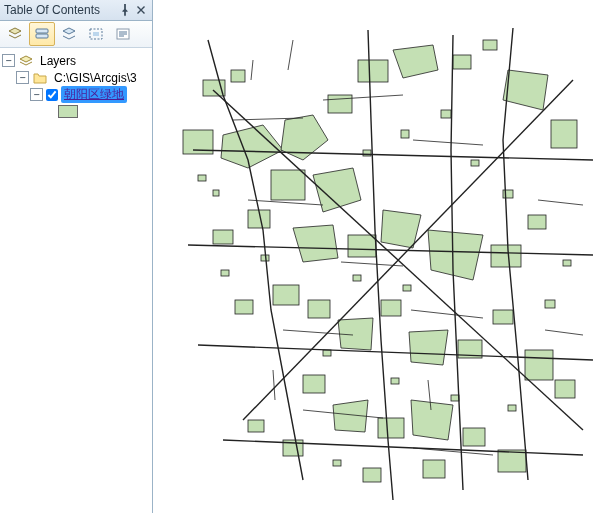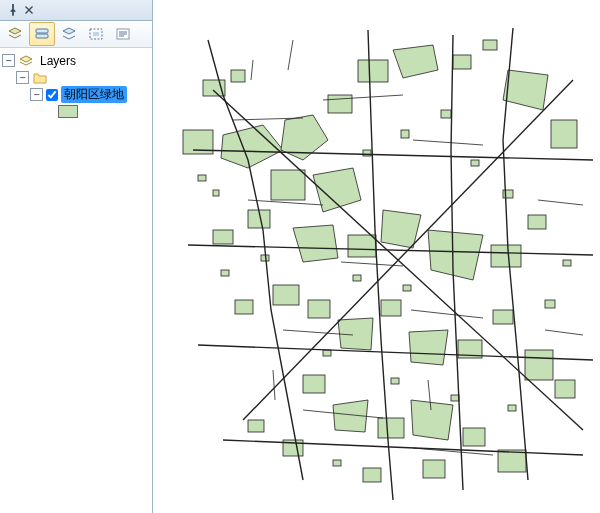--- a/index.html
+++ b/index.html
@@ -9,36 +9,37 @@
   .toc-title-text{flex:1;white-space:nowrap;overflow:hidden;text-overflow:ellipsis;}
   .pin,.close{width:14px;height:14px;margin-left:2px;display:flex;align-items:center;justify-content:center;color:#2b3b4a;cursor:pointer;}
   .toolbar{display:flex;align-items:center;height:26px;padding:0 2px;background:linear-gradient(#fdfefe,#eef3f8);border-bottom:1px solid #c6d4e1;}
   .tb-btn{width:24px;height:22px;margin-right:1px;display:flex;align-items:center;justify-content:center;border:1px solid transparent;border-radius:2px;cursor:pointer;}
   .tb-btn.active{background:linear-gradient(#fff6d8,#ffe9a8);border-color:#d6b25a;}
   .tree{flex:1;overflow:auto;padding:4px 2px;background:#fff;}
   .row{display:flex;align-items:center;height:17px;white-space:nowrap;}
   .exp{width:11px;height:11px;border:1px solid #8a9aab;background:#fff;margin-right:3px;display:flex;align-items:center;justify-content:center;cursor:pointer;font-size:10px;line-height:1;color:#3a4a5a;font-family:Consolas,monospace;}
   .ind{display:inline-block;}
   .label{padding:0 3px;border-radius:2px;}
-  .label.sel{background:#3399ff;color:#000000;}
+  .label.sel{background:#3399ff;color:#4c1d95;text-decoration:underline;}
   .label.bold{font-weight:normal;}
   .cb{width:12px;height:12px;margin:0 3px 0 0;cursor:pointer;}
   .swatch{width:18px;height:11px;border:1px solid #6a6a6a;}
   .map{flex:1;position:relative;background:#fff;}
   .map svg{position:absolute;left:0;top:0;}
   
   .ic{width:16px;height:16px;}
 </style>
 </head>
 <body>
 
 <div class="app">
 
   <div class="toc">
     <div class="toc-title">
+      <span class="toc-title-text">Table Of Contents</span>
       <span class="pin" title="Auto Hide">
         <svg class="ic" viewBox="0 0 16 16">
             <path d="M7 1h2v6l2 2v1H9v4l-1 1-1-1v-4H5V9l2-2V1z" fill="#3a4a5a"></path>
           </svg>
       </span>
       <span class="close" title="Close">
         <svg class="ic" viewBox="0 0 16 16">
             <path d="M4 4l8 8M12 4l-8 8" stroke="#3a4a5a" stroke-width="1.6"></path>
           </svg>
       </span>
@@ -86,20 +87,21 @@
         </svg>
         <span class="label bold">Layers</span>
       </div>
 
       <div class="row">
         <span class="ind" style="width:14px"></span>
         <span class="exp">−</span>
         <svg class="ic" viewBox="0 0 16 16" style="margin-right:3px">
           <path d="M2 4h4l1 2h7v7H2z" fill="#ffe79a" stroke="#c7a74a"></path>
         </svg>
+        <span class="label">C:\GIS\Arcgis\3</span>
       </div>
 
       <div class="row">
         <span class="ind" style="width:28px"></span>
         <span class="exp">−</span>
         <input type="checkbox" class="cb" checked="" style="">
         <span class="label sel">朝阳区绿地</span>
       </div>
 
       <div class="row">

